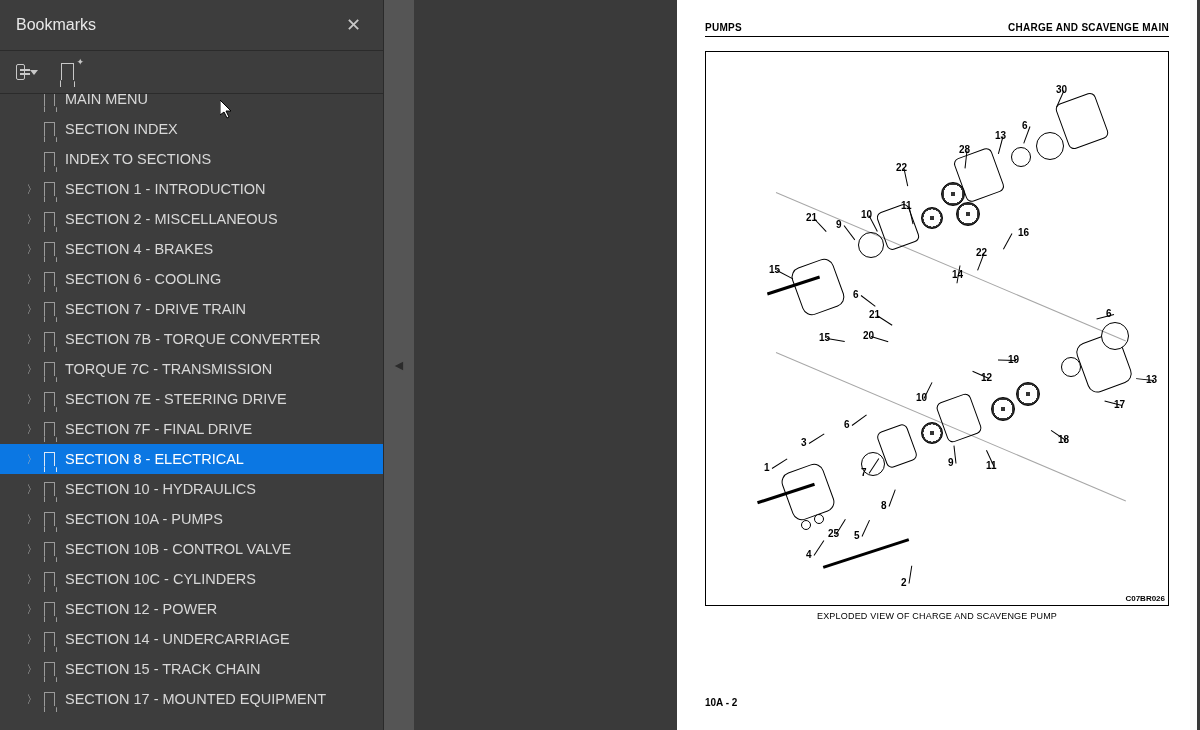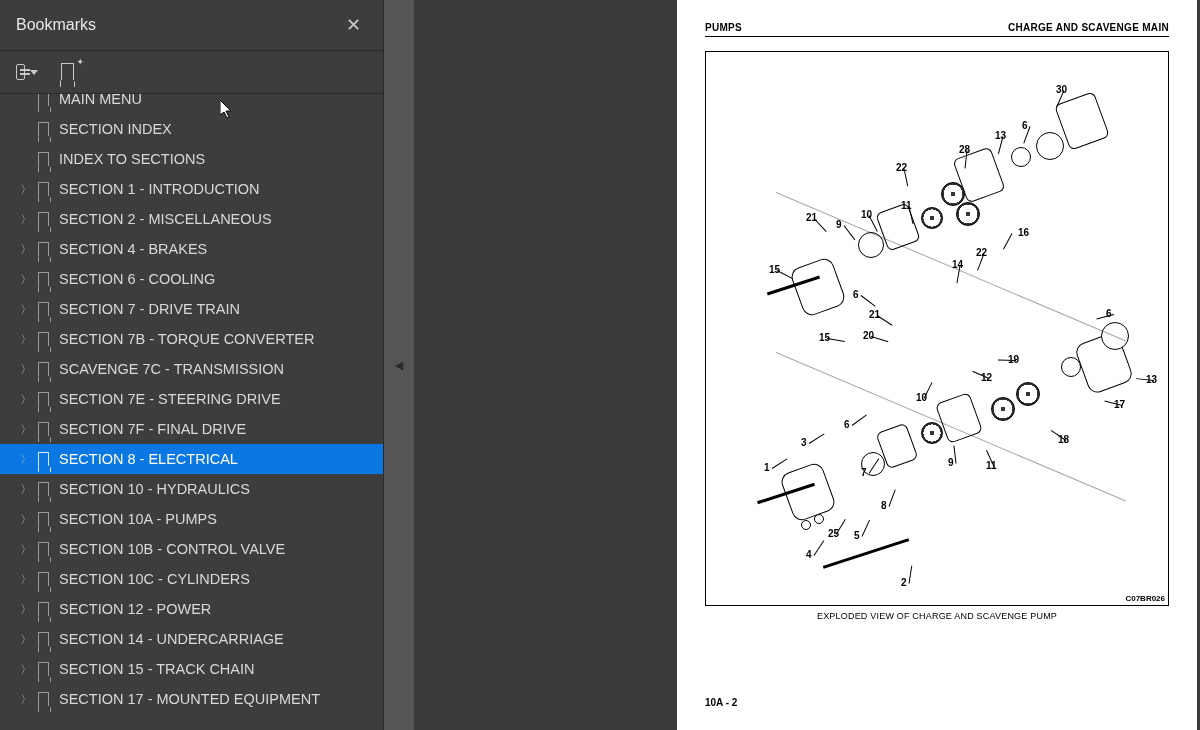--- a/index.html
+++ b/index.html
@@ -18,21 +18,21 @@
     .ribbon-icon { width: 13px; height: 18px; border: 1.5px solid #c8c8c8; border-bottom: none; position: relative; }
     .ribbon-icon::after { content: ""; position: absolute; bottom: -6px; left: -1.5px; width: 0; height: 0; border-left: 8px solid transparent; border-right: 8px solid transparent; border-top: 7px solid #3d3d3d; }
     .ribbon-icon::before { content: ""; position: absolute; bottom: -6px; left: -1.5px; width: 13px; height: 7px; border-left: 1.5px solid #c8c8c8; border-right: 1.5px solid #c8c8c8; }
     .star-badge { position: absolute; top: -4px; right: -6px; color: #c8c8c8; font-size: 9px; }
     
     .bookmarks-list { flex: 1; overflow-y: auto; padding: 4px 0 4px 0; position: relative; }
     .bookmarks-list::-webkit-scrollbar { width: 10px; }
     .bookmarks-list::-webkit-scrollbar-track { background: #3d3d3d; }
     .bookmarks-list::-webkit-scrollbar-thumb { background: #6b6b6b; border-radius: 5px; }
     
-    .bm-item { display: flex; align-items: center; height: 30px; padding-left: 20px; cursor: pointer; color: #d8d8d8; font-size: 14.5px; white-space: nowrap; }
+    .bm-item { display: flex; align-items: center; height: 30px; padding-left: 26px; cursor: pointer; color: #d8d8d8; font-size: 14.5px; white-space: nowrap; }
     .bm-item.sel { background: #0b77e3; color: #fff; }
     .bm-item.sel .bm-bookmark { border-color: #dce9f7; }
     .bm-chevron { width: 12px; display: flex; justify-content: center; color: #b8b8b8; font-size: 11px; }
     .bm-spacer { width: 12px; }
     .bm-bookmark { width: 11px; height: 15px; border: 1.5px solid #9a9a9a; border-bottom: none; position: relative; margin: 0 10px 0 6px; flex-shrink: 0; }
     .bm-bookmark::after { content: ""; position: absolute; bottom: -5px; left: -1.5px; width: 0; height: 0; border-left: 7px solid transparent; border-right: 7px solid transparent; border-top: 6px solid #3d3d3d; }
     .bm-bookmark::before { content: ""; position: absolute; bottom: -5px; left: -1.5px; width: 11px; height: 6px; border-left: 1.5px solid #9a9a9a; border-right: 1.5px solid #9a9a9a; }
     .bm-item.sel .bm-bookmark::after { border-top-color: #0b77e3; }
     .bm-item.sel .bm-bookmark::before { border-color: #dce9f7; }
     .bm-label { overflow: hidden; text-overflow: ellipsis; }
@@ -127,21 +127,21 @@
         <span class="bm-label">SECTION 7 - DRIVE TRAIN</span>
       </div>
       <div class="bm-item">
         <span class="bm-chevron">〉</span>
         <span class="bm-bookmark"></span>
         <span class="bm-label">SECTION 7B - TORQUE CONVERTER</span>
       </div>
       <div class="bm-item">
         <span class="bm-chevron">〉</span>
         <span class="bm-bookmark"></span>
-        <span class="bm-label">SCAVENGE 7C - TRANSMISSION</span>
+        <span class="bm-label">TORQUE 7C - TRANSMISSION</span>
       </div>
       <div class="bm-item">
         <span class="bm-chevron">〉</span>
         <span class="bm-bookmark"></span>
         <span class="bm-label">SECTION 7E - STEERING DRIVE</span>
       </div>
       <div class="bm-item">
         <span class="bm-chevron">〉</span>
         <span class="bm-bookmark"></span>
         <span class="bm-label">SECTION 7F - FINAL DRIVE</span>
@@ -247,21 +247,21 @@
           <div class="dg-label" style="left: 253px; top: 92px;">28</div>
           <div class="ref-line" style="left: 261px; top: 98px; width: 18px; transform: rotate(96.31deg);"></div>
           <div class="dg-label" style="left: 190px; top: 110px;">22</div>
           <div class="ref-line" style="left: 198px; top: 116px; width: 18px; transform: rotate(78.1113deg);"></div>
           <div class="dg-label" style="left: 195px; top: 148px;">11</div>
           <div class="ref-line" style="left: 203px; top: 154px; width: 18px; transform: rotate(77.0329deg);"></div>
           <div class="dg-label" style="left: 312px; top: 175px;">16</div>
           <div class="ref-line" style="left: 306px; top: 181px; width: 18px; transform: rotate(118.546deg);"></div>
           <div class="dg-label" style="left: 270px; top: 195px;">22</div>
           <div class="ref-line" style="left: 278px; top: 201px; width: 18px; transform: rotate(110.854deg);"></div>
-          <div class="dg-label" style="left: 246px; top: 207px;">14</div>
+          <div class="dg-label" style="left: 246px; top: 217px;">14</div>
           <div class="ref-line" style="left: 254px; top: 213px; width: 18px; transform: rotate(99.7618deg);"></div>
           <div class="dg-label" style="left: 155px; top: 157px;">10</div>
           <div class="ref-line" style="left: 163px; top: 163px; width: 18px; transform: rotate(62.3241deg);"></div>
           <div class="dg-label" style="left: 130px; top: 167px;">9</div>
           <div class="ref-line" style="left: 138px; top: 173px; width: 18px; transform: rotate(53.0612deg);"></div>
           <div class="dg-label" style="left: 100px; top: 160px;">21</div>
           <div class="ref-line" style="left: 108px; top: 166px; width: 18px; transform: rotate(47.1211deg);"></div>
           <div class="dg-label" style="left: 147px; top: 237px;">6</div>
           <div class="ref-line" style="left: 155px; top: 243px; width: 18px; transform: rotate(37.1998deg);"></div>
           <div class="dg-label" style="left: 163px; top: 257px;">21</div>

